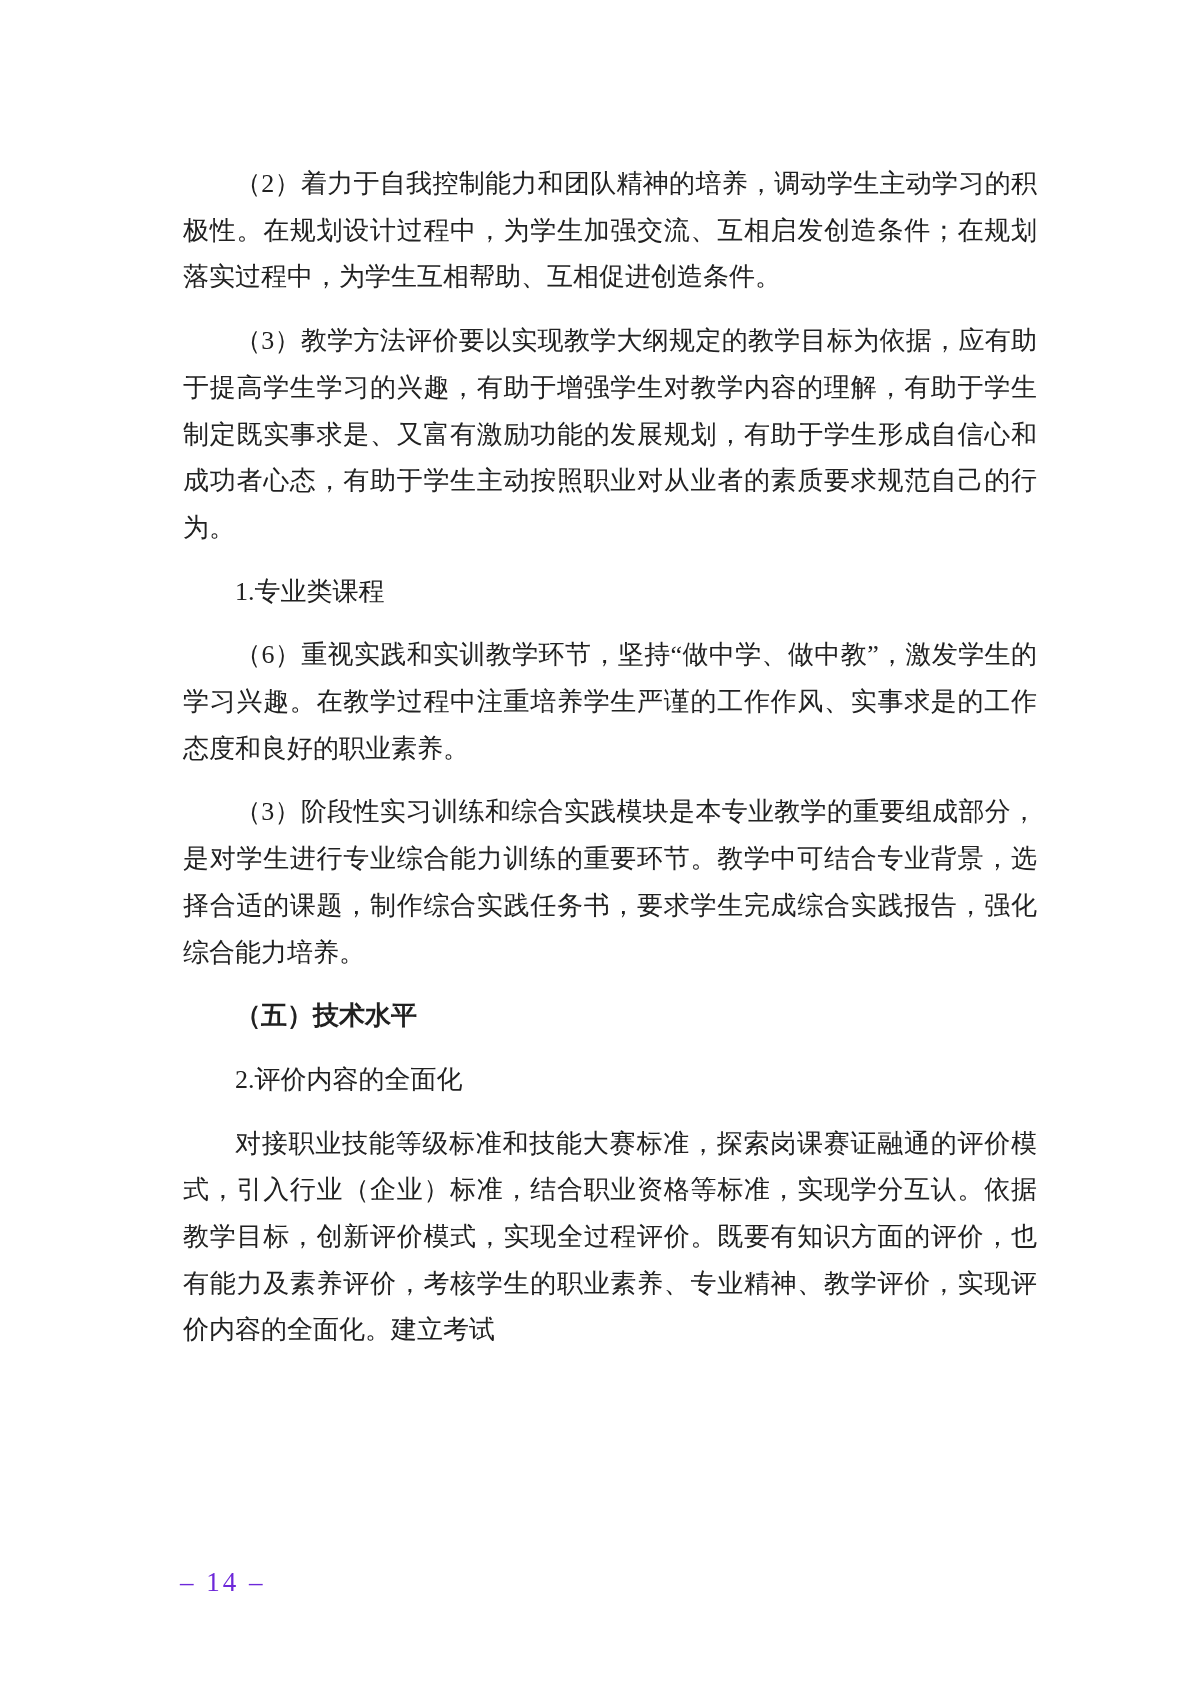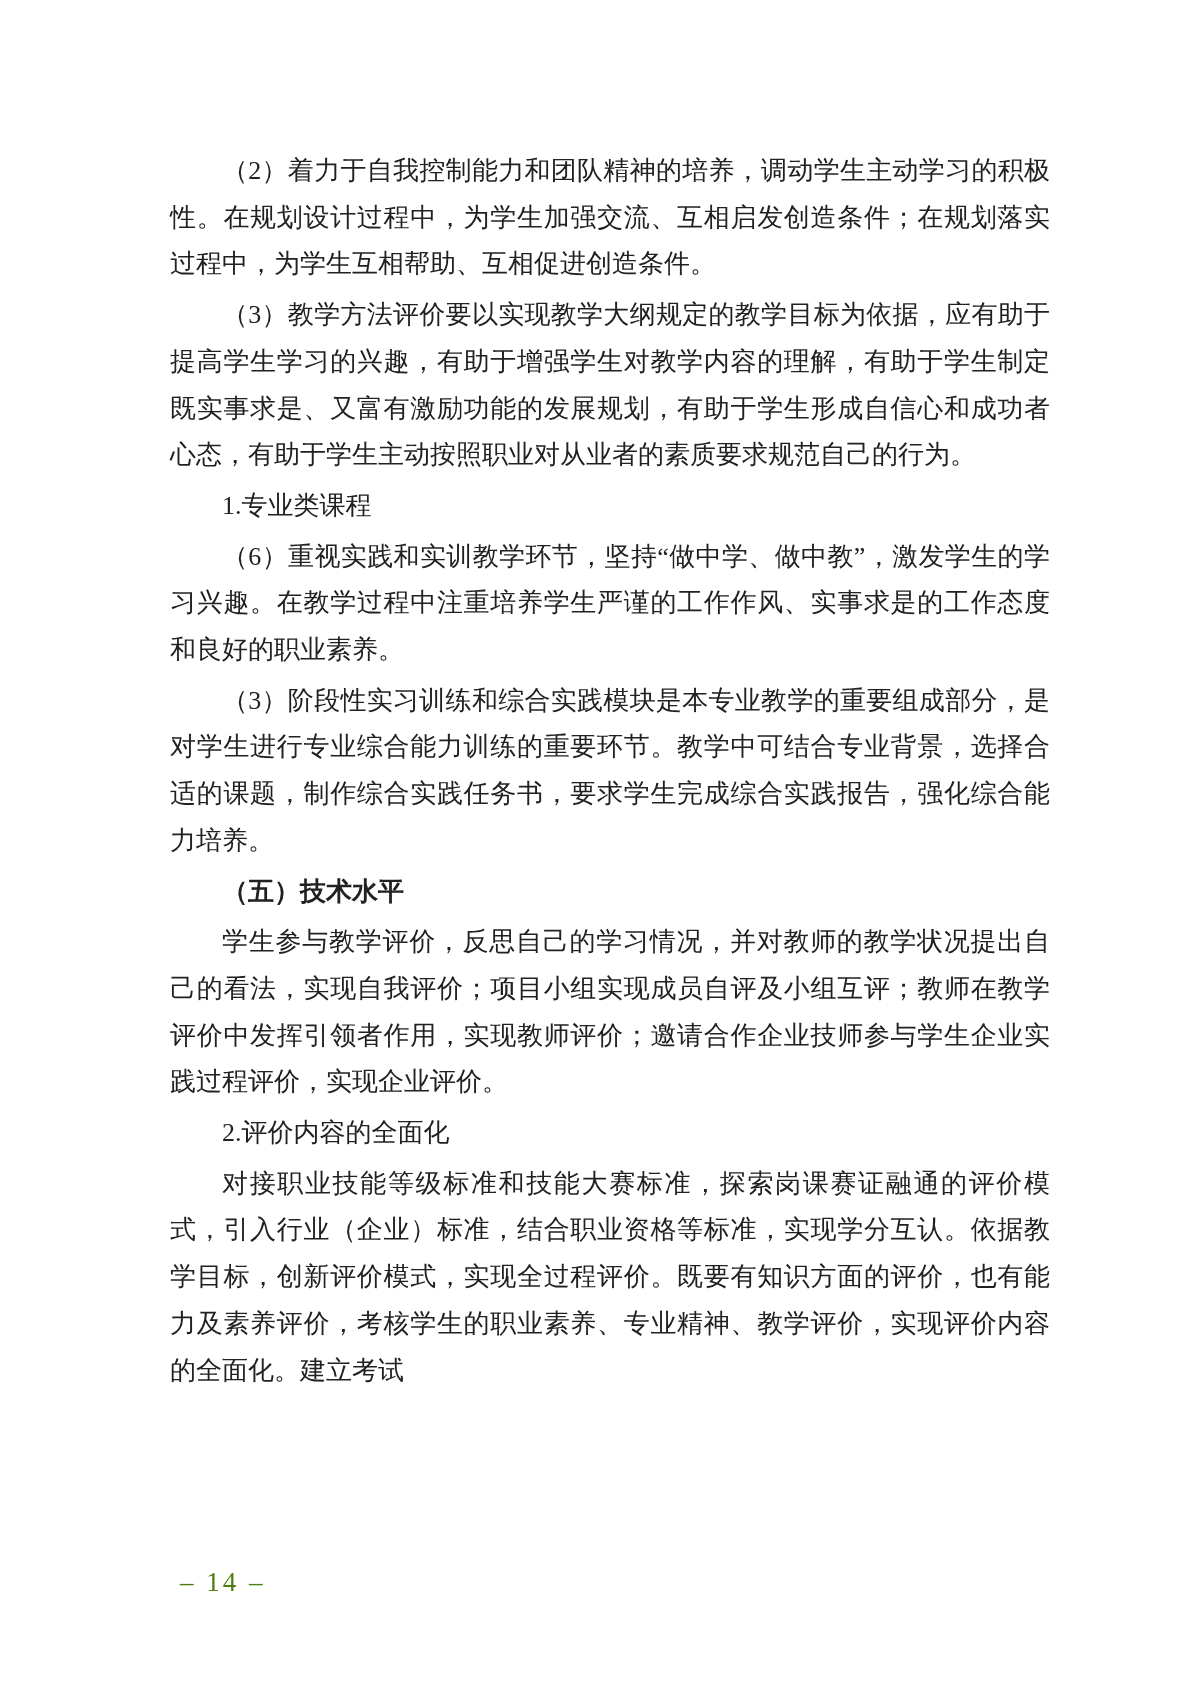--- a/index.html
+++ b/index.html
@@ -20,47 +20,46 @@
     left: 166px;
     top: 144px;
     width: 888px;
     font-size: 26px;
     line-height: 46.7px;
     color: #212121;
     text-align: justify;
     text-justify: inter-ideograph;
   }
   p.para {
-    margin: 4px;
+    margin: 17px;
     padding: 0;
     text-indent: 2em;
   }
   p.para.bold {
     font-weight: bold;
   }
   .page-number {
     position: absolute;
     left: 180px;
     top: 1566px;
     font-size: 27px;
     line-height: 32px;
-    color: #4d7c0f;
+    color: #6d28d9;
     letter-spacing: 3px;
     font-family: "Liberation Serif", serif;
   }
 </style>
 </head>
 <body>
 
 <div class="page">
   <div class="content">
       <p class="para">（2）着力于自我控制能力和团队精神的培养，调动学生主动学习的积极性。在规划设计过程中，为学生加强交流、互相启发创造条件；在规划落实过程中，为学生互相帮助、互相促进创造条件。</p>
       <p class="para">（3）教学方法评价要以实现教学大纲规定的教学目标为依据，应有助于提高学生学习的兴趣，有助于增强学生对教学内容的理解，有助于学生制定既实事求是、又富有激励功能的发展规划，有助于学生形成自信心和成功者心态，有助于学生主动按照职业对从业者的素质要求规范自己的行为。</p>
       <p class="para">1.专业类课程</p>
       <p class="para">（6）重视实践和实训教学环节，坚持“做中学、做中教”，激发学生的学习兴趣。在教学过程中注重培养学生严谨的工作作风、实事求是的工作态度和良好的职业素养。</p>
       <p class="para">（3）阶段性实习训练和综合实践模块是本专业教学的重要组成部分，是对学生进行专业综合能力训练的重要环节。教学中可结合专业背景，选择合适的课题，制作综合实践任务书，要求学生完成综合实践报告，强化综合能力培养。</p>
       <p class="para bold">（五）技术水平</p>
-      <p class="para">学生参与教学评价，反思自己的学习情况，并对教师的教学状况提出自己的看法，实现自我评价；项目小组实现成员自评及小组互评；教师在教学评价中发挥引领者作用，实现教师评价；邀请合作企业技师参与学生企业实践过程评价，实现企业评价。</p>
       <p class="para">2.评价内容的全面化</p>
       <p class="para">对接职业技能等级标准和技能大赛标准，探索岗课赛证融通的评价模式，引入行业（企业）标准，结合职业资格等标准，实现学分互认。依据教学目标，创新评价模式，实现全过程评价。既要有知识方面的评价，也有能力及素养评价，考核学生的职业素养、专业精神、教学评价，实现评价内容的全面化。建立考试</p>
     </div>
   <div class="page-number">– 14 –</div>
 </div>
 
 </body></html>

